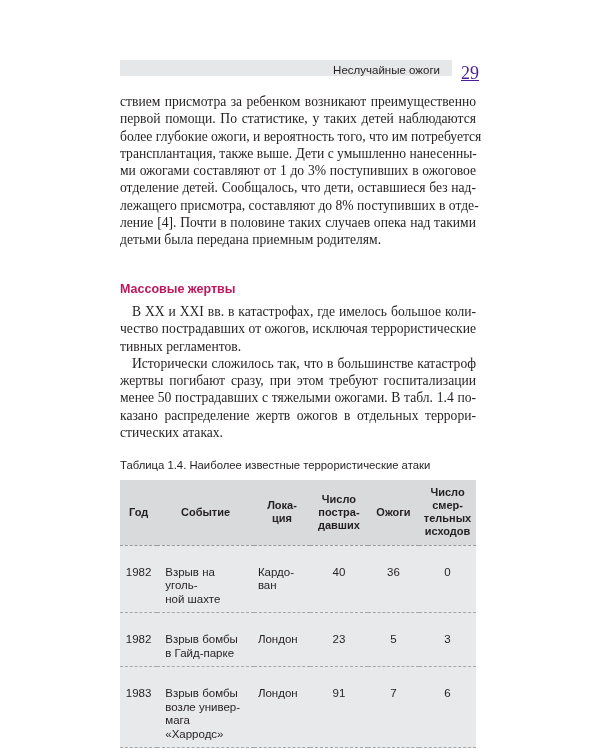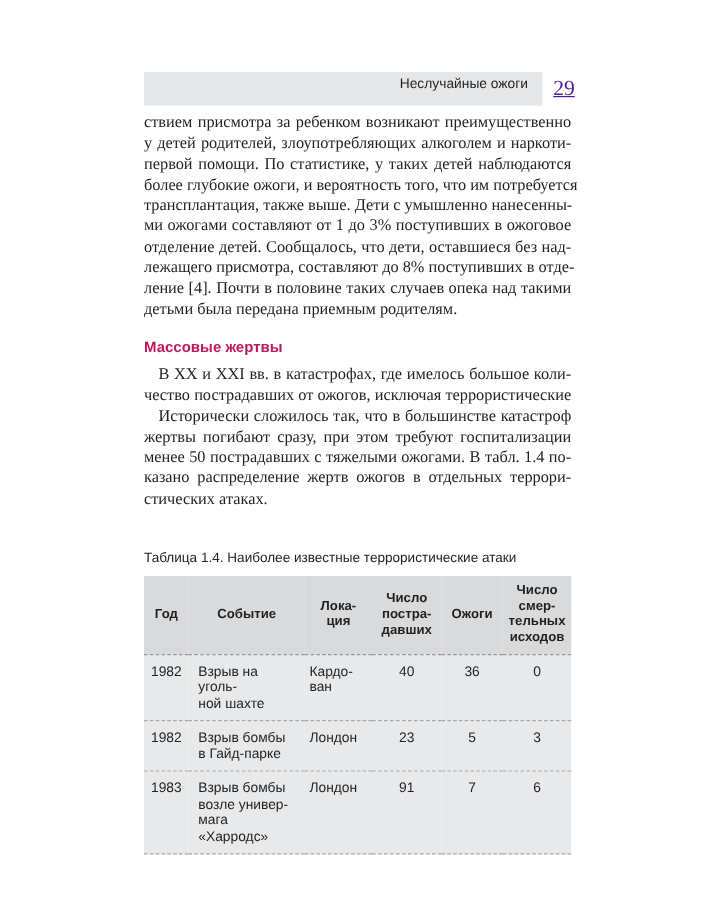--- a/index.html
+++ b/index.html
@@ -12,21 +12,21 @@
       height: 750px;
       position: relative;
       overflow: hidden;
       color: #231f20;
     }
     .running-head {
       position: absolute;
       left: 120px;
       top: 60px;
       width: 332px;
-      height: 28px;
+      height: 16px;
       background: #e6e7e8;
     }
     .running-head-title {
       position: absolute;
       right: 12px;
       top: 4px;
       font-family: "Liberation Sans", sans-serif;
       font-size: 11.5px;
       color: #231f20;
     }
@@ -102,21 +102,21 @@
       text-align: center;
       vertical-align: middle;
       padding: 2px 2px;
       border-bottom: 1px dashed #9a9a9a;
     }
     .data-table tbody tr {
       background: #e8e9ea;
     }
     .data-table tbody td {
       vertical-align: top;
-      padding: 8px 4px 6px 4px;
+      padding: 20px 4px 6px 4px;
       line-height: 13.5px;
       border-bottom: 1px dashed #a8a8a8;
       font-size: 11.5px;
     }
     .data-table td.num {
       text-align: center;
     }
     .col-year { width: 34px; text-align: center; }
     .col-event { width: 98px; }
     .col-loc { width: 54px; }
@@ -136,36 +136,36 @@
 </head>
 <body>
 
 <div class="running-head">
   <span class="running-head-title">Неслучайные ожоги</span>
 </div>
 <span class="page-number">29</span>
 
 <div class="text-block" style="top:93px;">
   <span class="line">ствием присмотра за ребенком возникают преимущественно</span>
-  <span class="line">у детей родителей, злоупотребляющих алкоголем и наркоти-</span>
   <span class="line">первой помощи. По статистике, у таких детей наблюдаются</span>
   <span class="line">более глубокие ожоги, и вероятность того, что им потребуется</span>
   <span class="line">трансплантация, также выше. Дети с умышленно нанесенны-</span>
   <span class="line">ми ожогами составляют от 1 до 3% поступивших в ожоговое</span>
   <span class="line">отделение детей. Сообщалось, что дети, оставшиеся без над-</span>
   <span class="line">лежащего присмотра, составляют до 8% поступивших в отде-</span>
   <span class="line">ление [4]. Почти в половине таких случаев опека над такими</span>
   <span class="line last">детьми была передана приемным родителям.</span>
 </div>
 
 <div class="section-heading">Массовые жертвы</div>
 
 <div class="text-block" style="top:303px;">
   <span class="line indent">В XX и XXI вв. в катастрофах, где имелось большое коли-</span>
   <span class="line">чество пострадавших от ожогов, исключая террористические</span>
+  <span class="line last">тивных регламентов.</span>
   <span class="line indent">Исторически сложилось так, что в большинстве катастроф</span>
   <span class="line">жертвы погибают сразу, при этом требуют госпитализации</span>
   <span class="line">менее 50 пострадавших с тяжелыми ожогами. В табл. 1.4 по-</span>
   <span class="line">казано распределение жертв ожогов в отдельных террори-</span>
   <span class="line last">стических атаках.</span>
 </div>
 
 <div class="table-caption">
   <b>Таблица 1.4.</b><span> Наиболее известные террористические атаки</span>
 </div>

